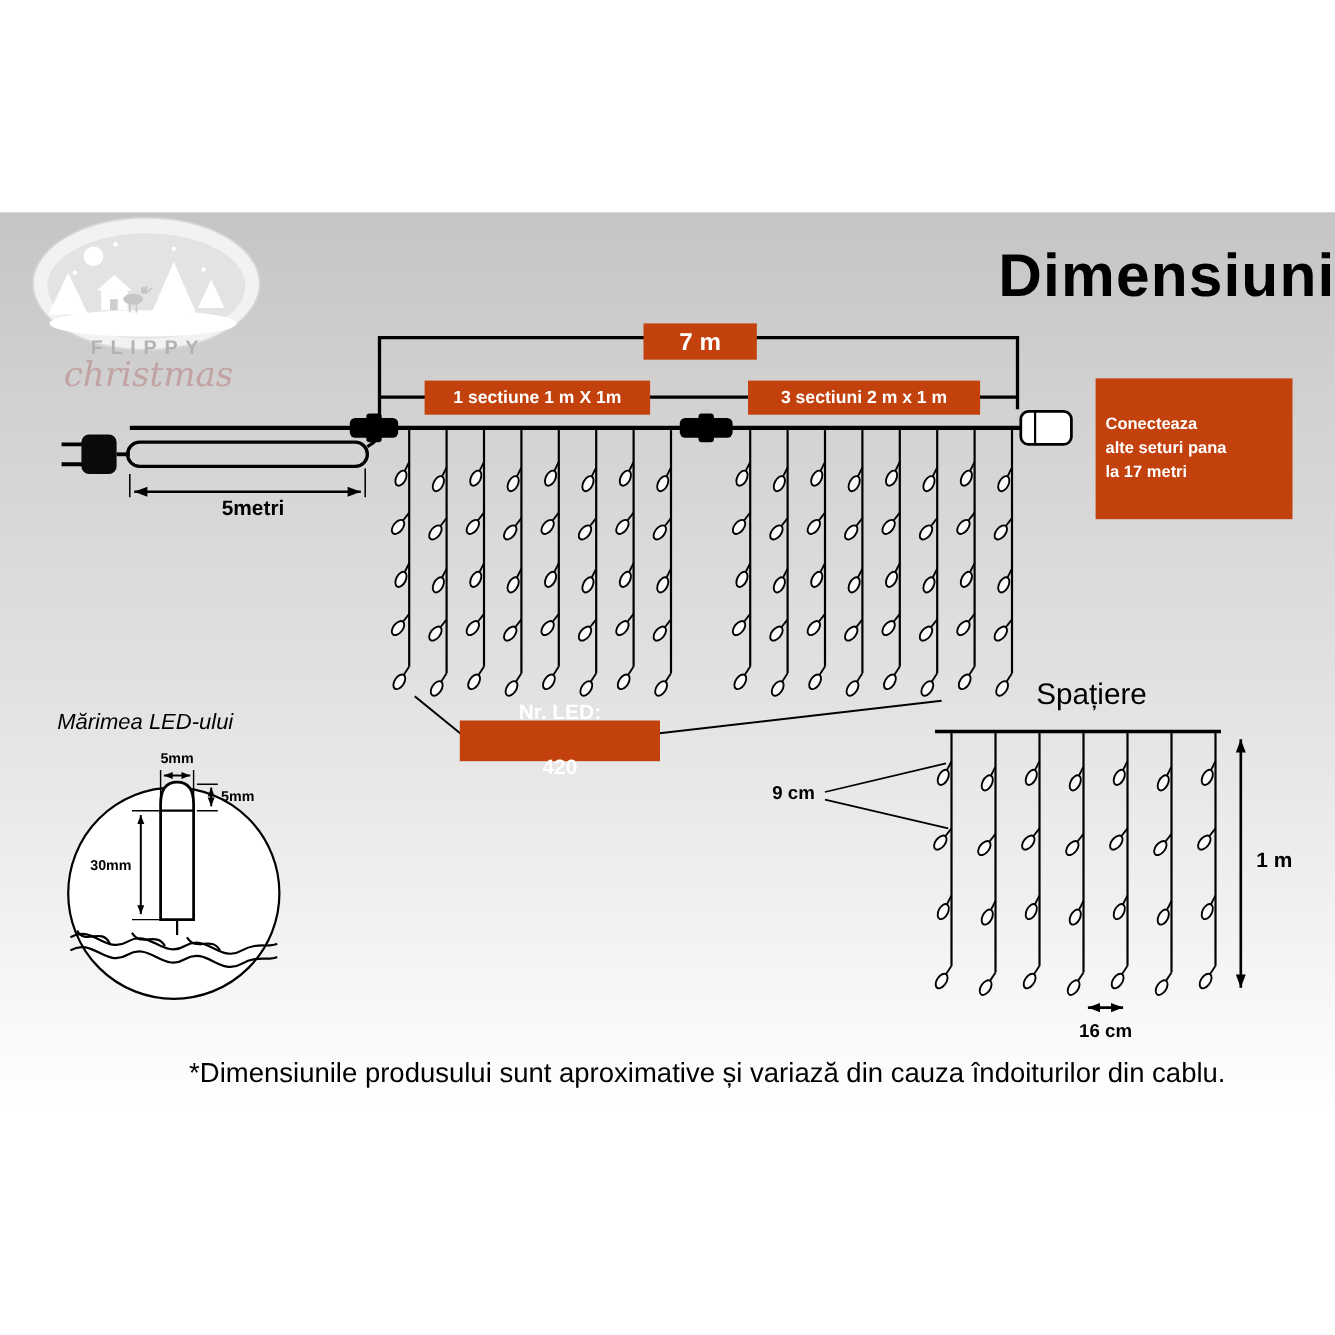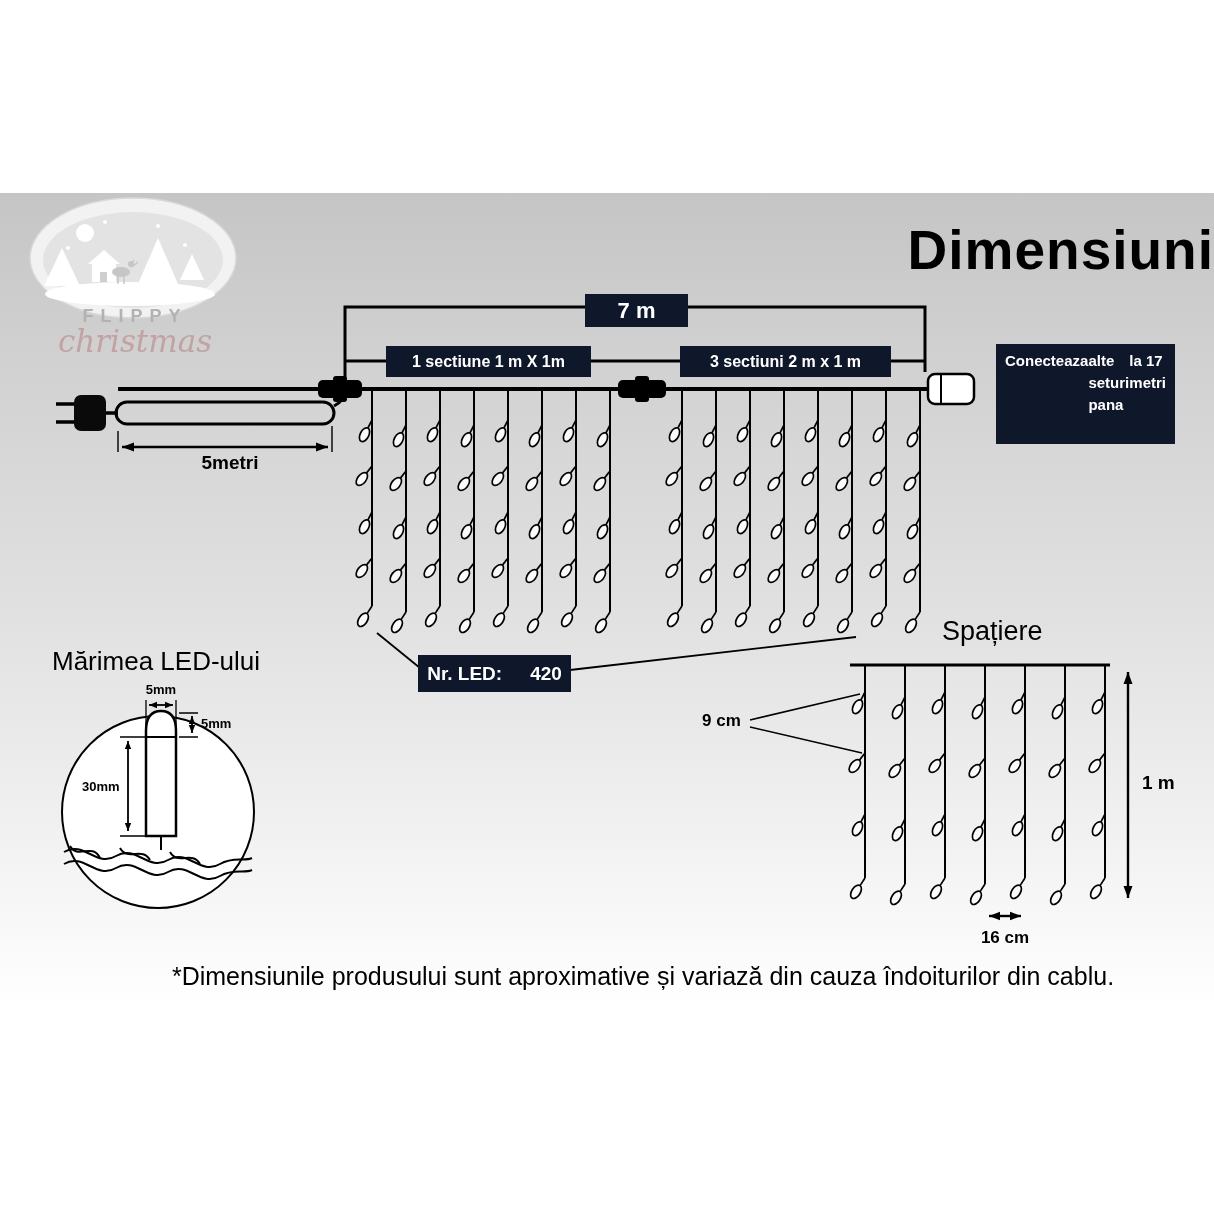--- a/index.html
+++ b/index.html
@@ -3,35 +3,35 @@
 <meta charset="utf-8">
 <style>
   html,body{margin:0;padding:0;}
   body{font-family:"Liberation Sans",sans-serif;background:#fff;color:#000;}
   .canvas{position:relative;width:1214px;height:1214px;background:#fff;overflow:hidden;}
   .gray-band{position:absolute;left:0;top:193px;width:1214px;height:817px;
     background:linear-gradient(180deg,#c5c5c5 0%,#d2d2d2 22%,#e0e0e0 50%,#efefef 75%,#ffffff 100%);}
   .art{position:absolute;left:0;top:0;}
   .title{position:absolute;left:0;top:218px;width:1214px;text-align:right;
     font-size:55px;font-weight:bold;letter-spacing:1px;}
-  .bb{position:absolute;background:#0f172a;color:#fff;font-weight:bold;
+  .bb{position:absolute;background:#c2410c;color:#fff;font-weight:bold;
     display:flex;align-items:center;justify-content:center;}
   .box-7m{left:585px;top:294px;width:103px;height:33px;font-size:22px;}
   .box-sec1{left:386px;top:346px;width:205px;height:31px;font-size:16px;}
   .box-sec2{left:680px;top:346px;width:211px;height:31px;font-size:16px;}
   .box-connect{left:996px;top:344px;width:161px;min-height:88px;font-size:15px;
-    flex-direction:row;align-items:flex-start;justify-content:center;
-    padding:6px 9px;line-height:1.45;}
-  .box-nrled{left:418px;top:655px;width:153px;height:37px;font-size:19px;gap:28px;}
+    flex-direction:column;align-items:flex-start;justify-content:center;
+    padding:20px 9px;line-height:1.45;}
+  .box-nrled{left:418px;top:655px;width:182px;height:37px;font-size:19px;gap:28px;flex-direction:column;}
   .box-lednote{left:237px;top:788px;width:166px;min-height:54px;font-size:16px;font-weight:normal;
     flex-direction:column;align-items:flex-start;justify-content:center;padding:5px 9px;line-height:1.4;}
   .lbl{position:absolute;text-align:right;}
   .lbl-5metri{left:150px;top:452px;width:160px;text-align:center;font-size:19px;font-weight:bold;}
   .lbl-spatiere{left:942px;top:616px;font-size:27px;}
-  .lbl-marimea{left:52px;top:646px;font-size:26px;}
+  .lbl-marimea{left:52px;top:646px;font-size:20px;font-style:italic;}
   .lbl-9cm{left:702px;top:711px;font-size:17px;font-weight:bold;}
   .lbl-1m{left:1142px;top:772px;font-size:19px;font-weight:bold;}
   .lbl-16cm{left:970px;top:928px;width:70px;text-align:center;font-size:17px;font-weight:bold;}
   .lbl-5mm-top{left:134px;top:682px;width:54px;text-align:center;font-size:13px;font-weight:bold;}
   .lbl-5mm-right{left:201px;top:716px;font-size:13px;font-weight:bold;}
   .lbl-30mm{left:82px;top:779px;font-size:13px;font-weight:bold;}
   .footnote{position:absolute;left:0;top:962px;width:1214px;text-align:center;font-size:25px;margin-left:36px;}
   .logo-flippy{left:40px;top:306px;width:190px;text-align:center;font-size:18px;
     letter-spacing:7px;color:#b2b2b2;font-weight:bold;}
   .logo-christmas{left:28px;top:323px;width:214px;text-align:center;

